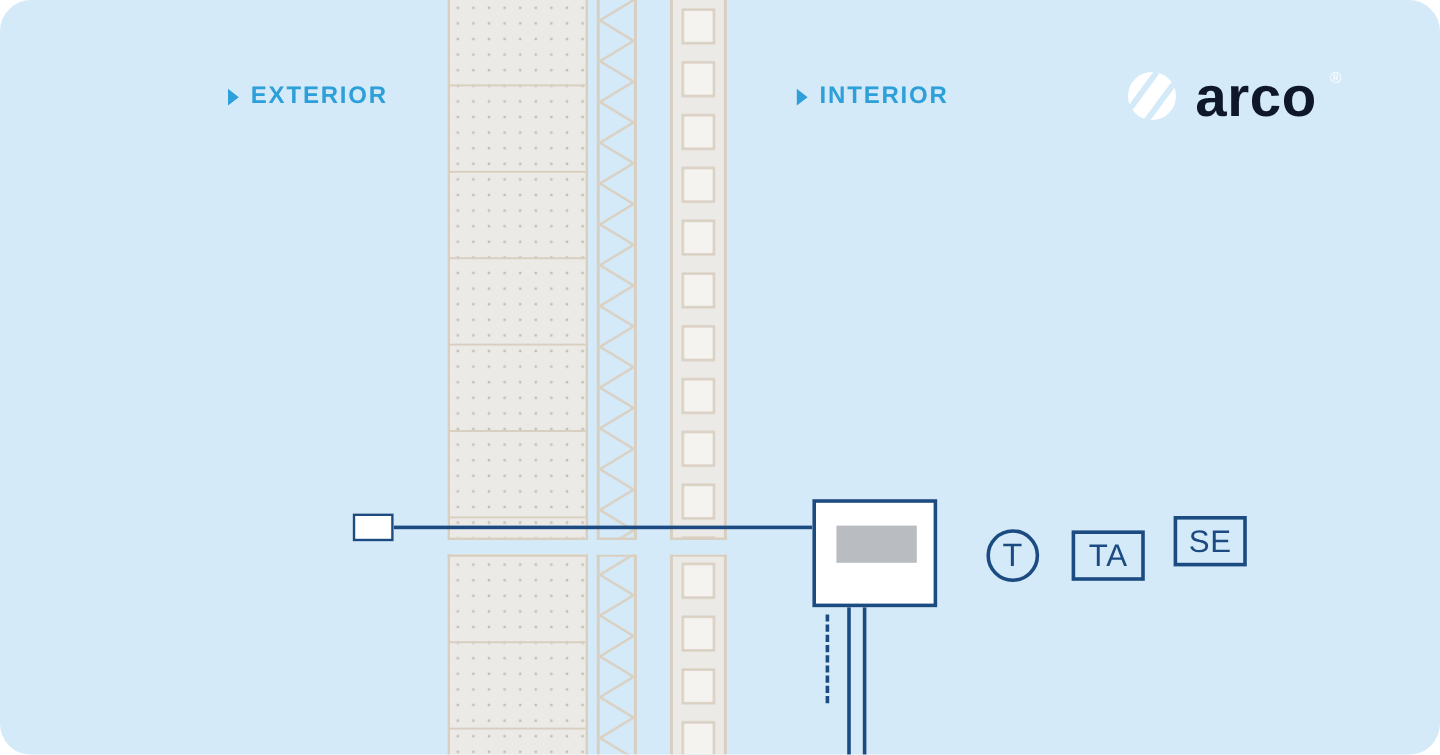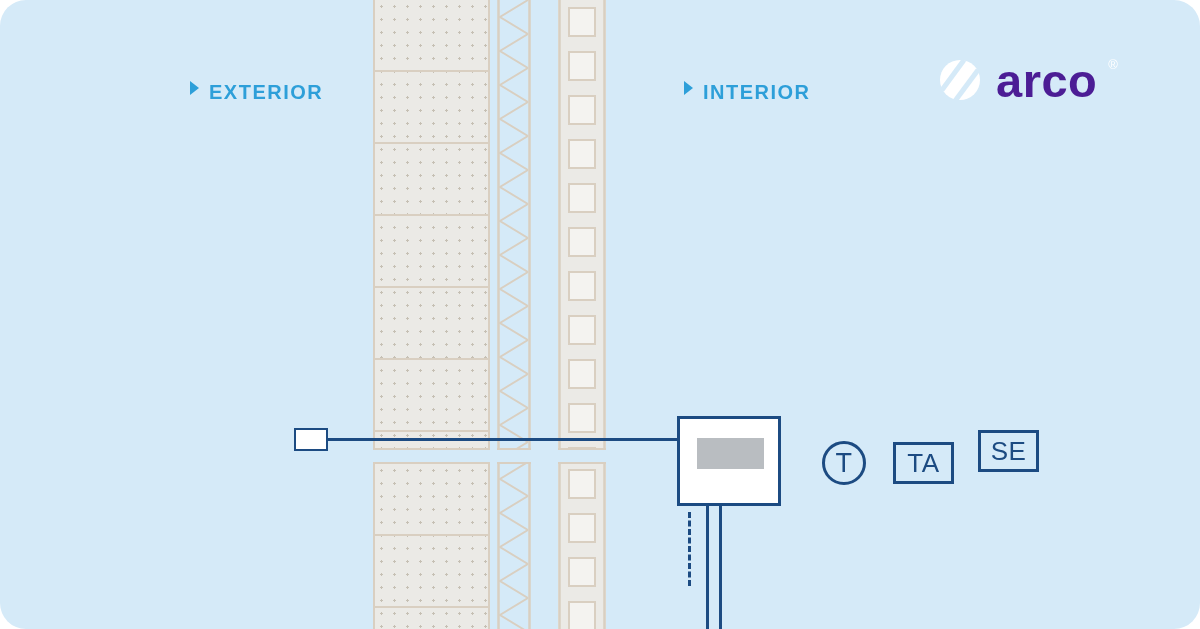--- a/index.html
+++ b/index.html
@@ -20,32 +20,32 @@
     background-size: 100% 72px, 13px 13px;
     border-left:2px solid #d9cfc1; border-right:2px solid #d9cfc1;
   }
   .m-top { top:0; height:450px; border-bottom:2px solid #d9cfc1; }
   .m-bot { top:462px; height:167px; border-top:2px solid #d9cfc1; }
 
   .layer-svg { position:absolute; display:block; }
 
   
   .zone-label {
-    position:absolute; top:81px; display:flex; align-items:flex-start; gap:10px;
+    position:absolute; top:69px; display:flex; align-items:center; gap:10px;
     color:#2d9fd9; font-size:20px; font-weight:600; letter-spacing:1.5px; z-index:10;
   }
   .zone-label .tri {
     width:0; height:0;
     border-top:7px solid transparent; border-bottom:7px solid transparent;
     border-left:9px solid #2d9fd9;
   }
 
   
   .brand { position:absolute; left:933px; top:53px; display:flex; align-items:center; gap:9px; z-index:10; }
-  .brand .name { color:#4c1d95; font-size:47px; font-weight:bold; line-height:1; letter-spacing:0.5px; }
+  .brand .name { color:#0f172a; font-size:47px; font-weight:bold; line-height:1; letter-spacing:0.5px; }
   .brand .reg { color:#ffffff; font-size:13px; vertical-align:top; position:relative; top:-16px; left:2px; }
 
   
   .probe {
     position:absolute; left:294px; top:428px; width:34px; height:23px;
     background:#ffffff; border:2.5px solid #1c4b82; box-sizing:border-box; z-index:6;
   }
   .wire {
     position:absolute; left:328px; top:438px; width:349px; height:3px;
     background:#1c4b82; z-index:5;
@@ -128,21 +128,21 @@
     <rect width="48" height="167" fill="url(#bkB)"></rect>
     <line x1="1.5" y1="0" x2="1.5" y2="167" stroke="#d9cfc1" stroke-width="2.5"></line>
     <line x1="46.5" y1="0" x2="46.5" y2="167" stroke="#d9cfc1" stroke-width="2.5"></line>
     <line x1="0" y1="1" x2="48" y2="1" stroke="#d9cfc1" stroke-width="2"></line>
   </svg>
 
   <div class="zone-label" style="left:190px;">
     <span class="tri"></span>
     <span>EXTERIOR</span>
   </div>
-  <div class="zone-label" style="left:664px;margin-left:20px;">
+  <div class="zone-label" style="left:664px;">
     <span class="tri"></span>
     <span>INTERIOR</span>
   </div>
 
   <div class="brand">
     <svg width="54" height="54" viewBox="0 0 54 54">
       <circle cx="27" cy="27" r="20" fill="#ffffff"></circle>
       <line x1="9" y1="37" x2="31" y2="7" stroke="#d5eaf8" stroke-width="5"></line>
       <line x1="22" y1="48" x2="45" y2="17" stroke="#d5eaf8" stroke-width="5"></line>
     </svg>

